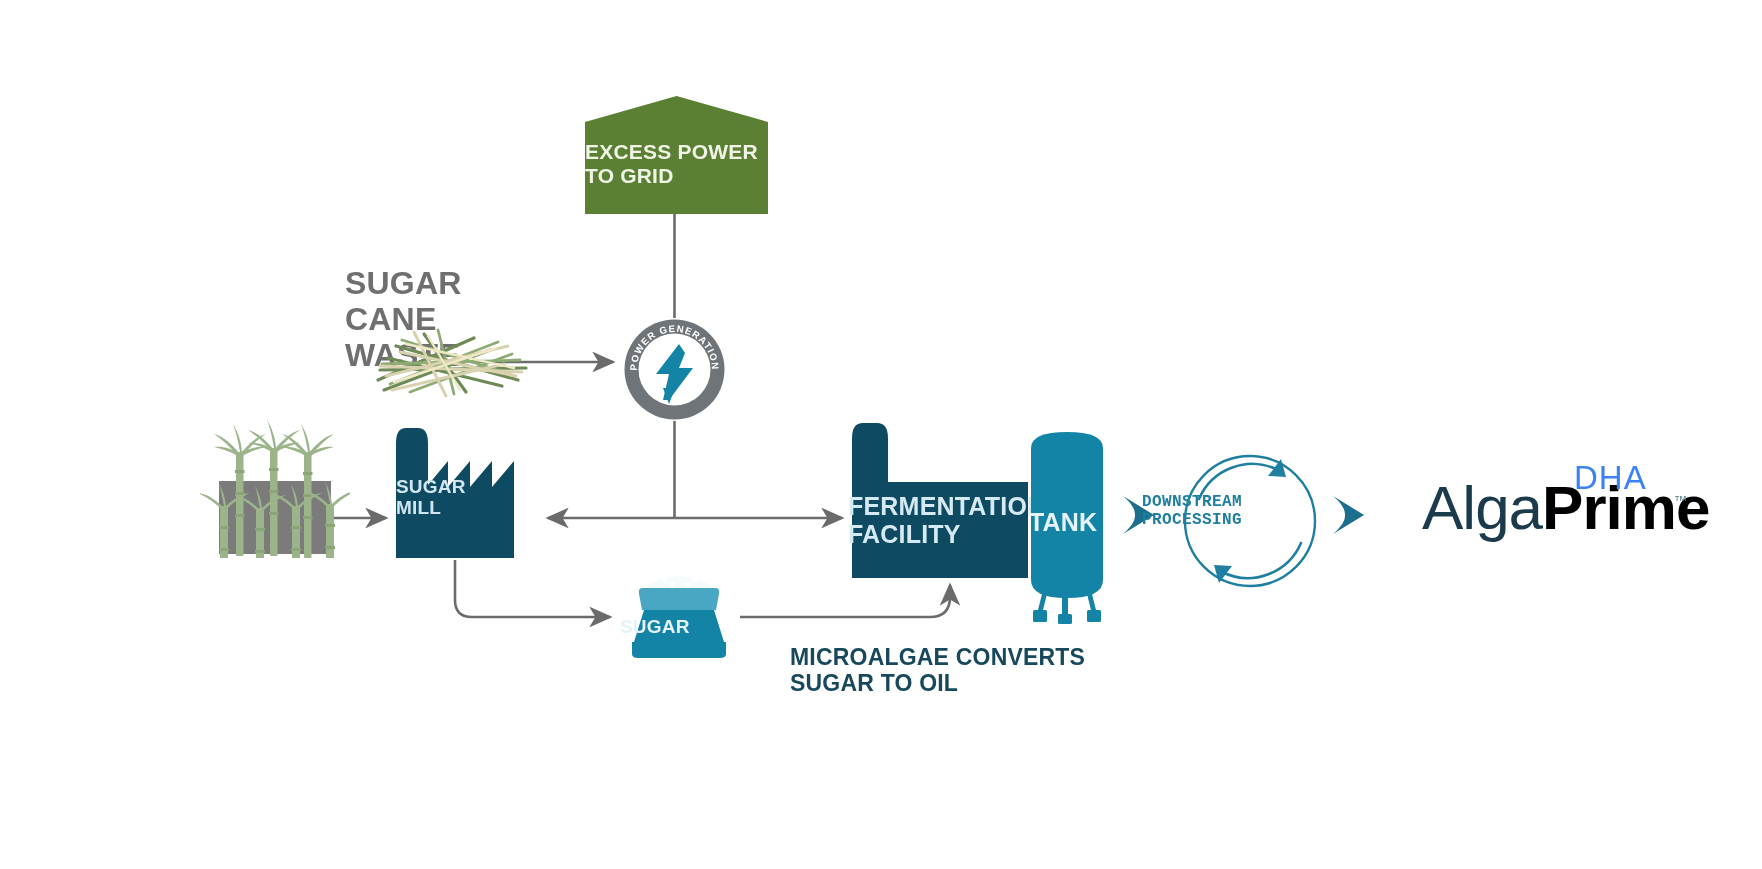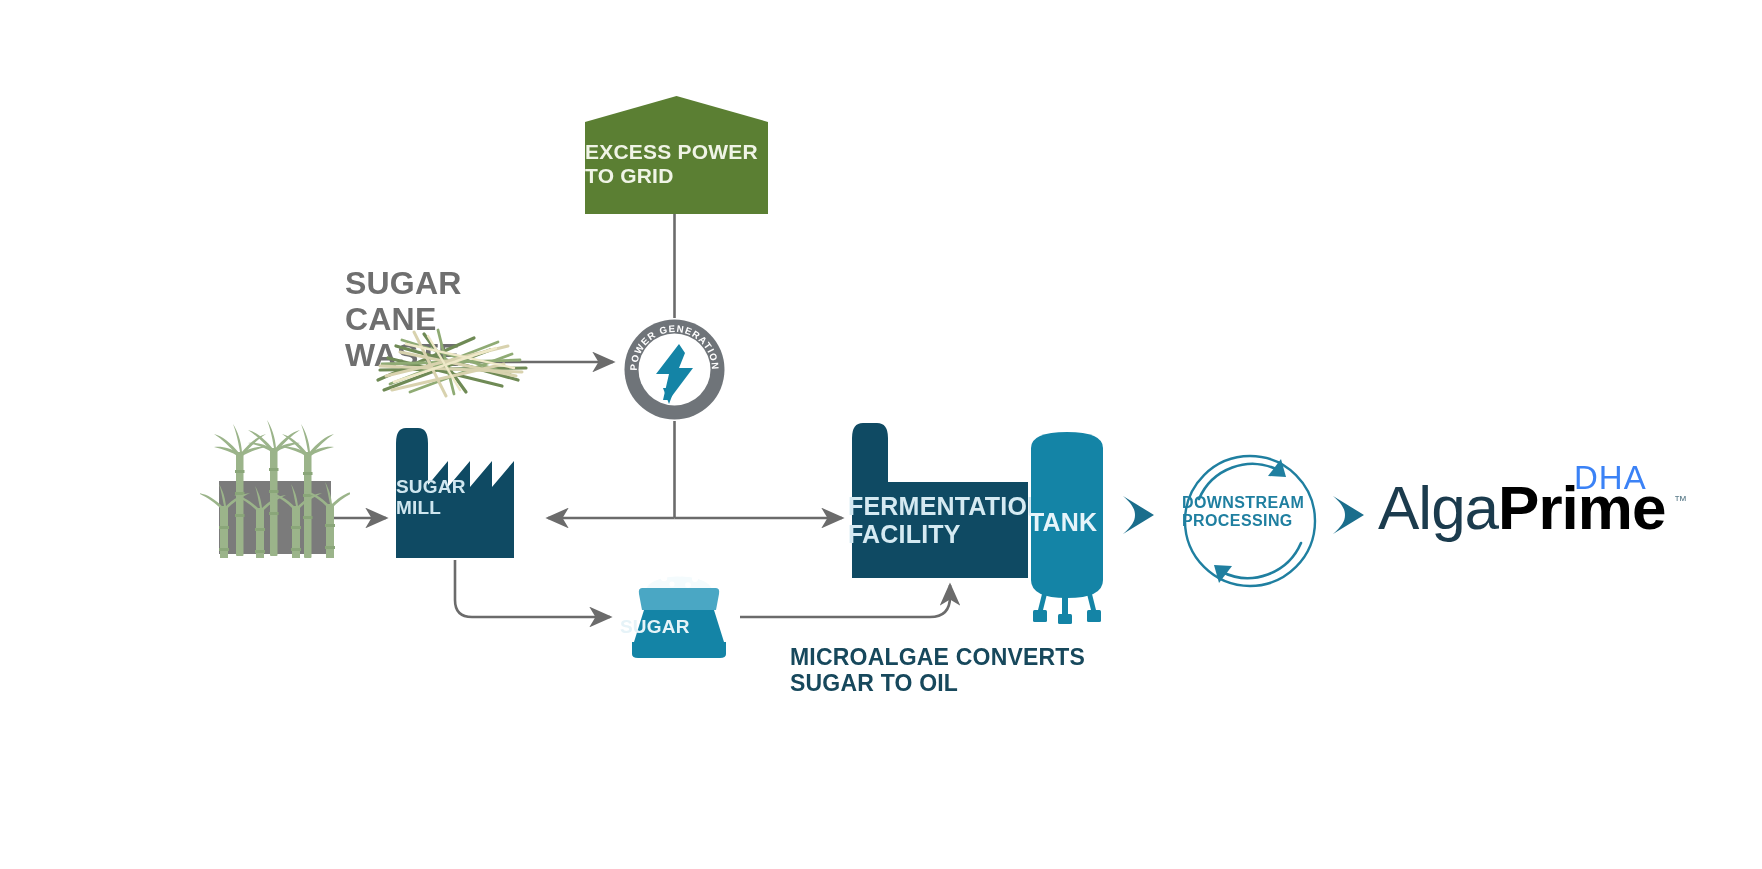--- a/index.html
+++ b/index.html
@@ -76,36 +76,36 @@
 
   
   #microalgae-note{
     left:790px;top:645px;width:330px;
     color:#17485c;font-size:23px;
   }
 
   
   #downstream{left:1182px;top:453px;width:136px;height:136px;}
   #downstream-label{
-    left:1182px;top:494px;width:136px;
-    color:#1f7fa0;font-size:16px;letter-spacing:.4px;
+    left:1142px;top:494px;width:136px;
+    color:#1f7fa0;font-size:16px;letter-spacing:.4px;font-family:Liberation Mono, monospace;
   }
 
   
   .chev{position:absolute;}
 
   
   #logo{
     left:1378px;top:455px;width:320px;height:92px;
   }
   #logo-word{
     position:absolute;left:0;bottom:8px;
     font-size:62px;line-height:1;white-space:nowrap;
   }
-  #logo-alga{color:#1b3b4d;font-weight:400;letter-spacing:-1px;}
+  #logo-alga{color:#1b3b4d;font-weight:400;letter-spacing:-1px;margin-left:44px;}
   #logo-prime{color:#000000;font-weight:700;letter-spacing:-1px;}
   #logo-dha{
     position:absolute;left:196px;top:4px;
     font-size:33px;font-weight:400;color:#3b82f6;letter-spacing:1px;
   }
   #logo-tm{
     position:absolute;left:296px;top:38px;
     font-size:13px;color:#5f7f8d;font-weight:400;
   }
 

